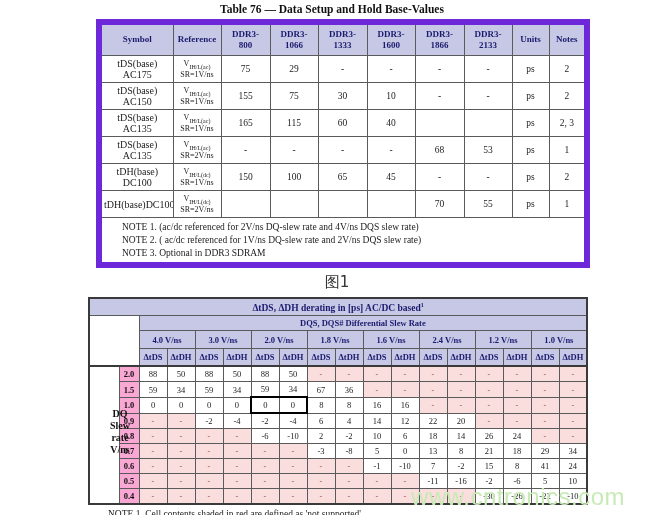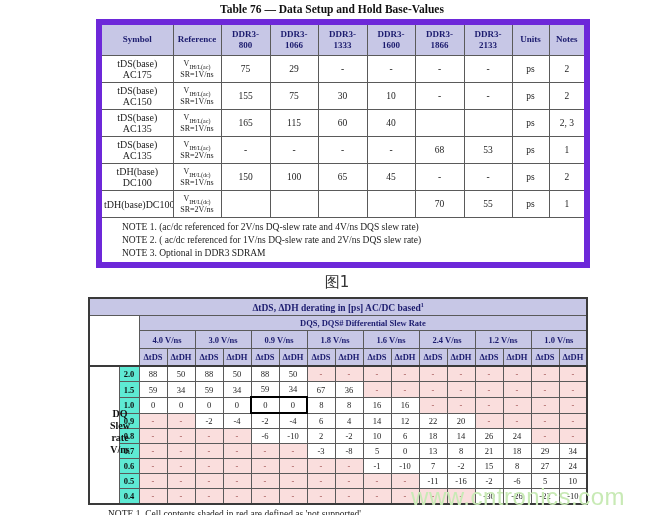--- a/index.html
+++ b/index.html
@@ -30,21 +30,21 @@
                 padding:0 1px;overflow:hidden;}
   .t2 thead th{background:#c7c7e6;color:#1b1b6e;font-weight:bold;font-size:8.5px;}
   .t2 .title-row th{font-size:9.5px;height:16px;}
   .t2 .title-row sup{font-size:6px;}
   .t2 .group-row th{height:14px;}
   .t2 .slew-row th{height:17px;}
   .t2 .sub-row th{height:16px;}
   .t2 thead th.blank{background:#ffffff;}
   .t2 thead{border-bottom:2px solid #3a3a3a;}
   .t2 tbody td,.t2 tbody th{height:14px;font-size:8.5px;}
-  .t2 tbody th.rlabel{font-weight:bold;color:#111;background:#5eead4;}
+  .t2 tbody th.rlabel{font-weight:bold;color:#111;background:#f9a8d4;}
   .t2 tbody td.axis{border-top:none;border-bottom:none;background:#fff;}
   .t2 td[data-status="ns"]{background:#fadedd;color:#a05050;}
   .t2 td[data-status="box-l"]{border:2px solid #000;border-right:1px solid #5a5a5a;}
   .t2 td[data-status="box-r"]{border:2px solid #000;border-left:1px solid #5a5a5a;}
   .axis-label{position:absolute;left:18px;top:68px;width:28px;height:134px;
               display:flex;align-items:center;justify-content:center;text-align:center;
               font-weight:bold;font-size:10px;line-height:1.2;white-space:pre-line;color:#111;}
   .t2note{margin:4px 0 0 108px;font-size:9.5px;color:#222;}
   
   .watermark{position:absolute;right:8px;bottom:4px;font-family:"Liberation Sans", sans-serif;
@@ -197,21 +197,21 @@
           <th colspan="18"><span>ΔtDS, ΔDH derating in [ps]  AC/DC based</span><sup>1</sup></th>
         </tr>
         <tr class="group-row">
           <th class="blank" rowspan="3" colspan="2"></th>
           <th colspan="16">DQS, DQS# Differential Slew Rate</th>
         </tr>
         <tr class="slew-row">
 
         <th colspan="2">4.0 V/ns</th>
             <th colspan="2">3.0 V/ns</th>
-            <th colspan="2">0.9 V/ns</th>
+            <th colspan="2">2.0 V/ns</th>
             <th colspan="2">1.8 V/ns</th>
             <th colspan="2">1.6 V/ns</th>
             <th colspan="2">2.4 V/ns</th>
             <th colspan="2">1.2 V/ns</th>
             <th colspan="2">1.0 V/ns</th>
           </tr>
         <tr class="sub-row">
 
         <th>ΔtDS</th>
             <th>ΔtDH</th>
@@ -369,21 +369,21 @@
             <td data-status="ns">-</td>
             <td data-status="ns">-</td>
             <td data-status="ns">-</td>
             <td data-status="ns">-</td>
             <td data-status="">-1</td>
             <td data-status="">-10</td>
             <td data-status="">7</td>
             <td data-status="">-2</td>
             <td data-status="">15</td>
             <td data-status="">8</td>
-            <td data-status="">27</td>
+            <td data-status="">41</td>
             <td data-status="">24</td>
           </tr>
 
           <tr>
             <td class="axis"></td>
             <th class="rlabel">0.5</th>
             <td data-status="ns">-</td>
             <td data-status="ns">-</td>
             <td data-status="ns">-</td>
             <td data-status="ns">-</td>

